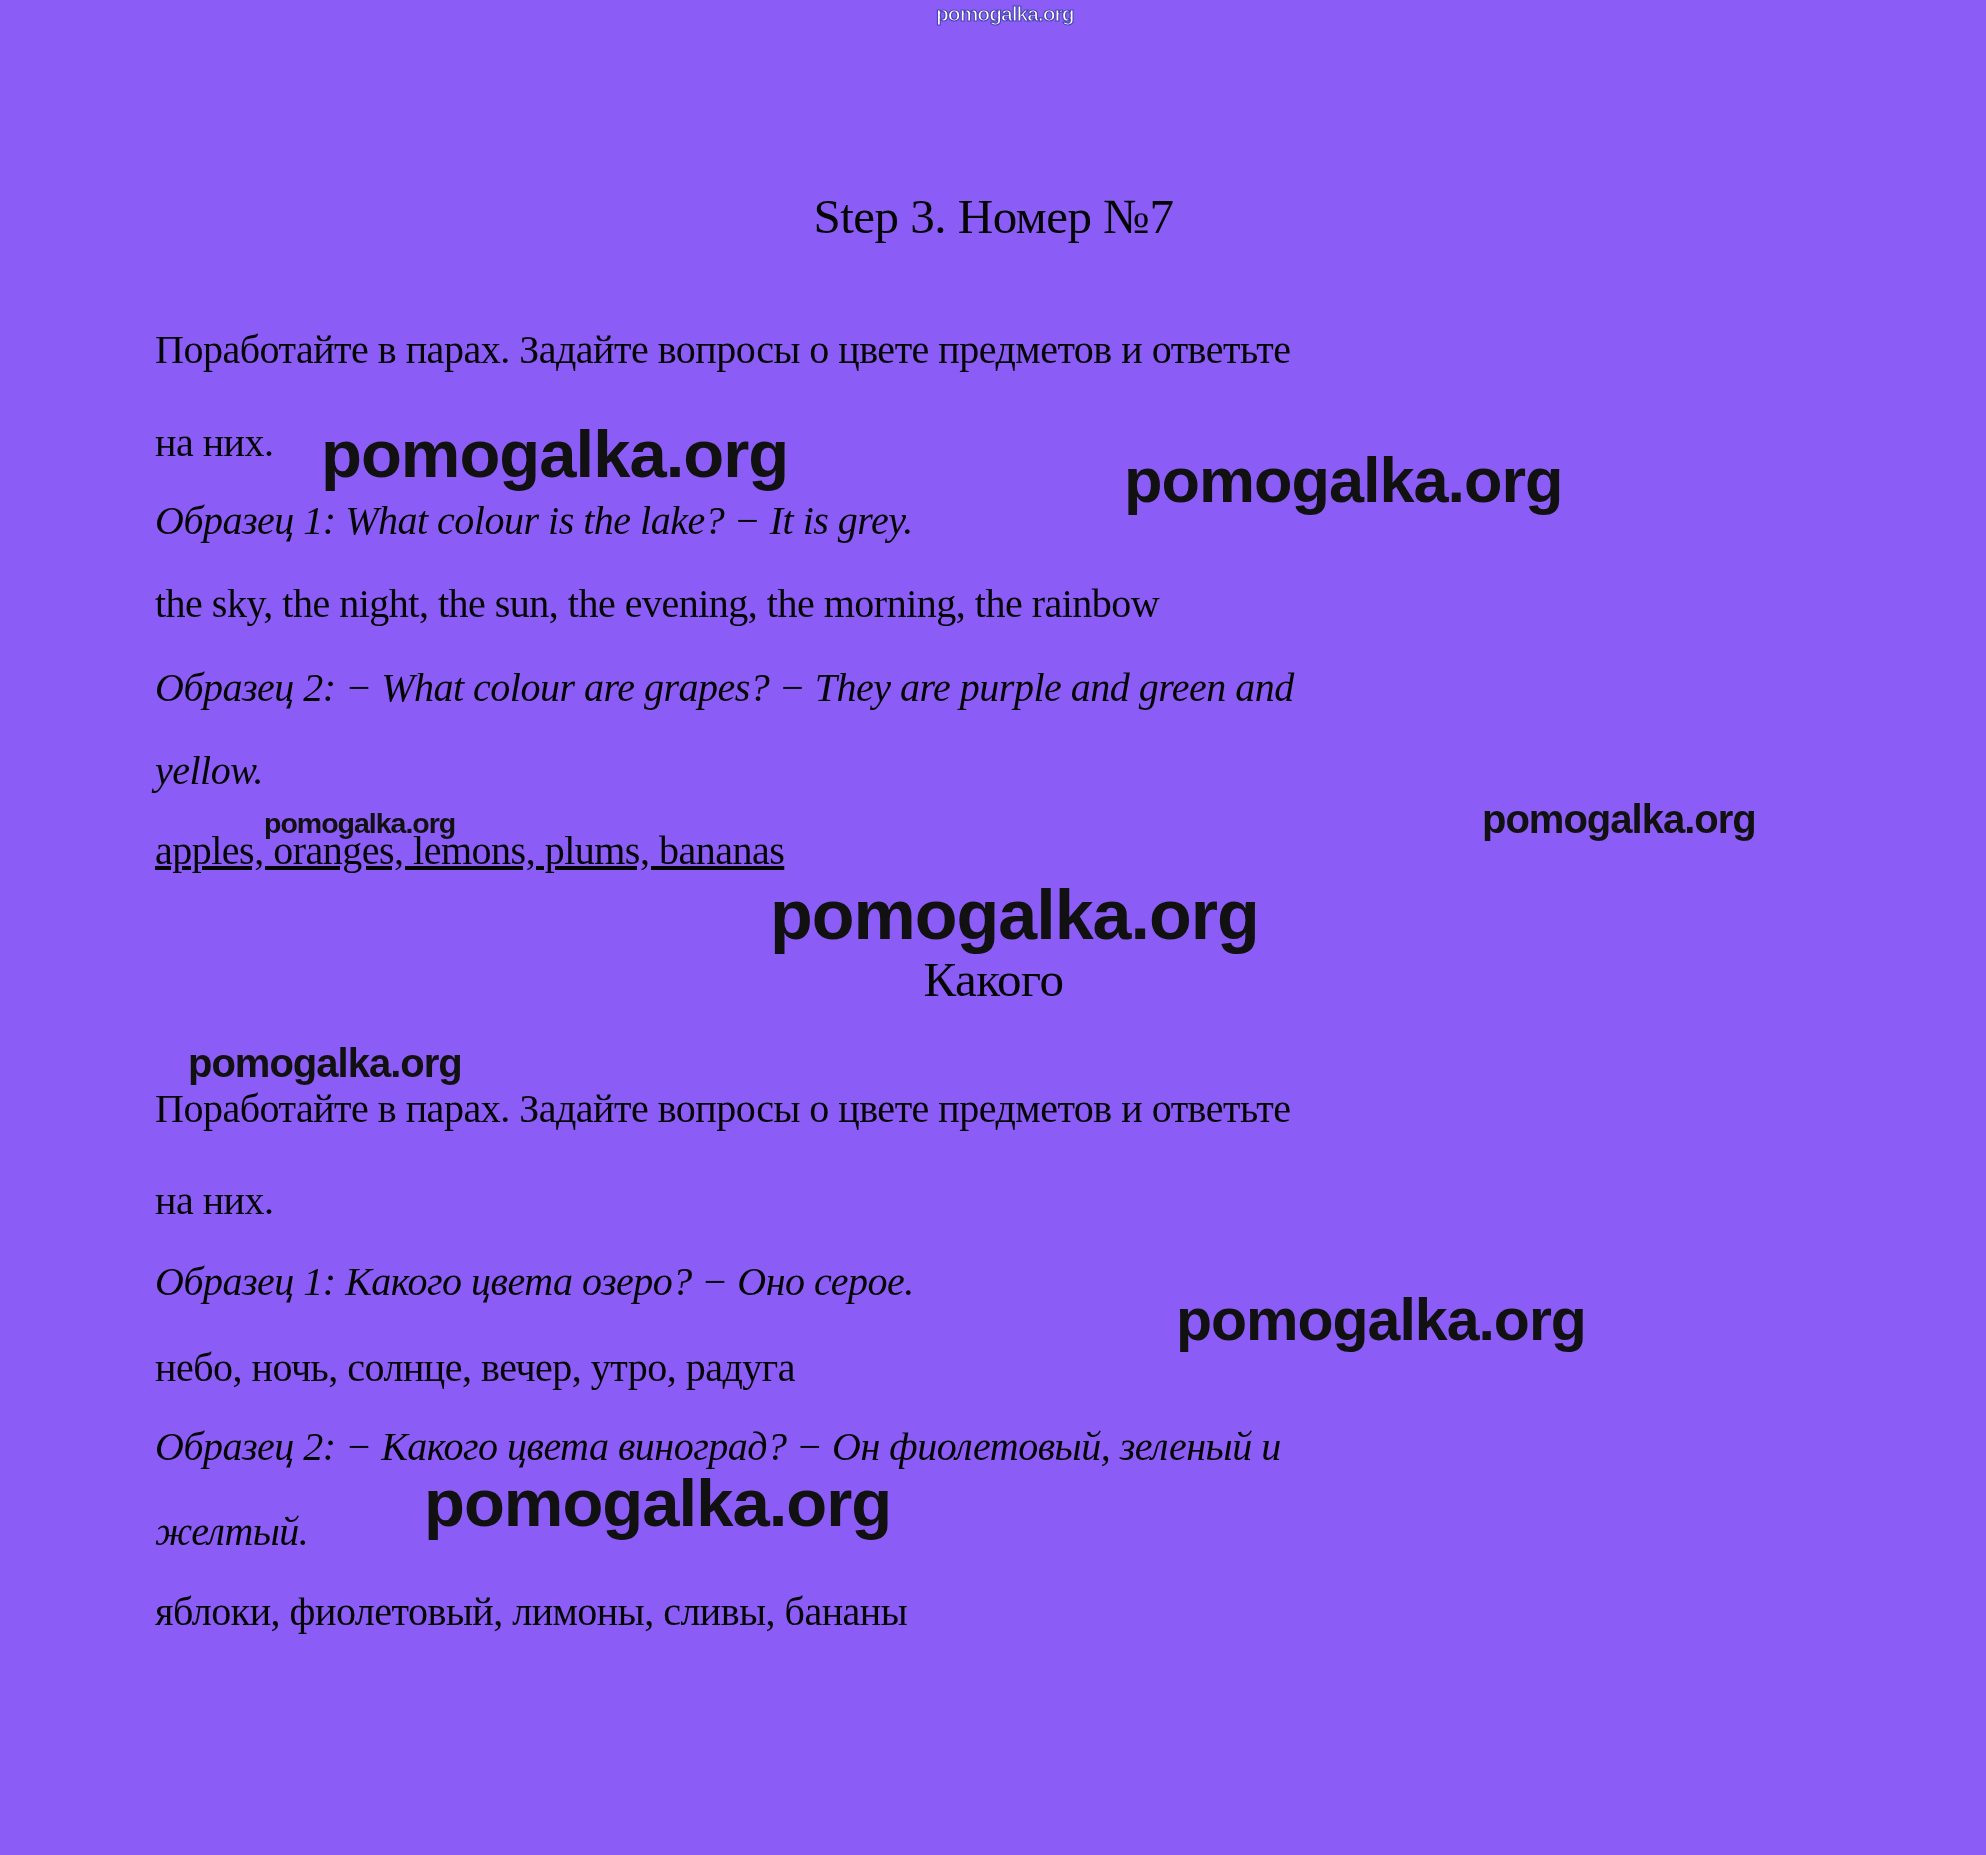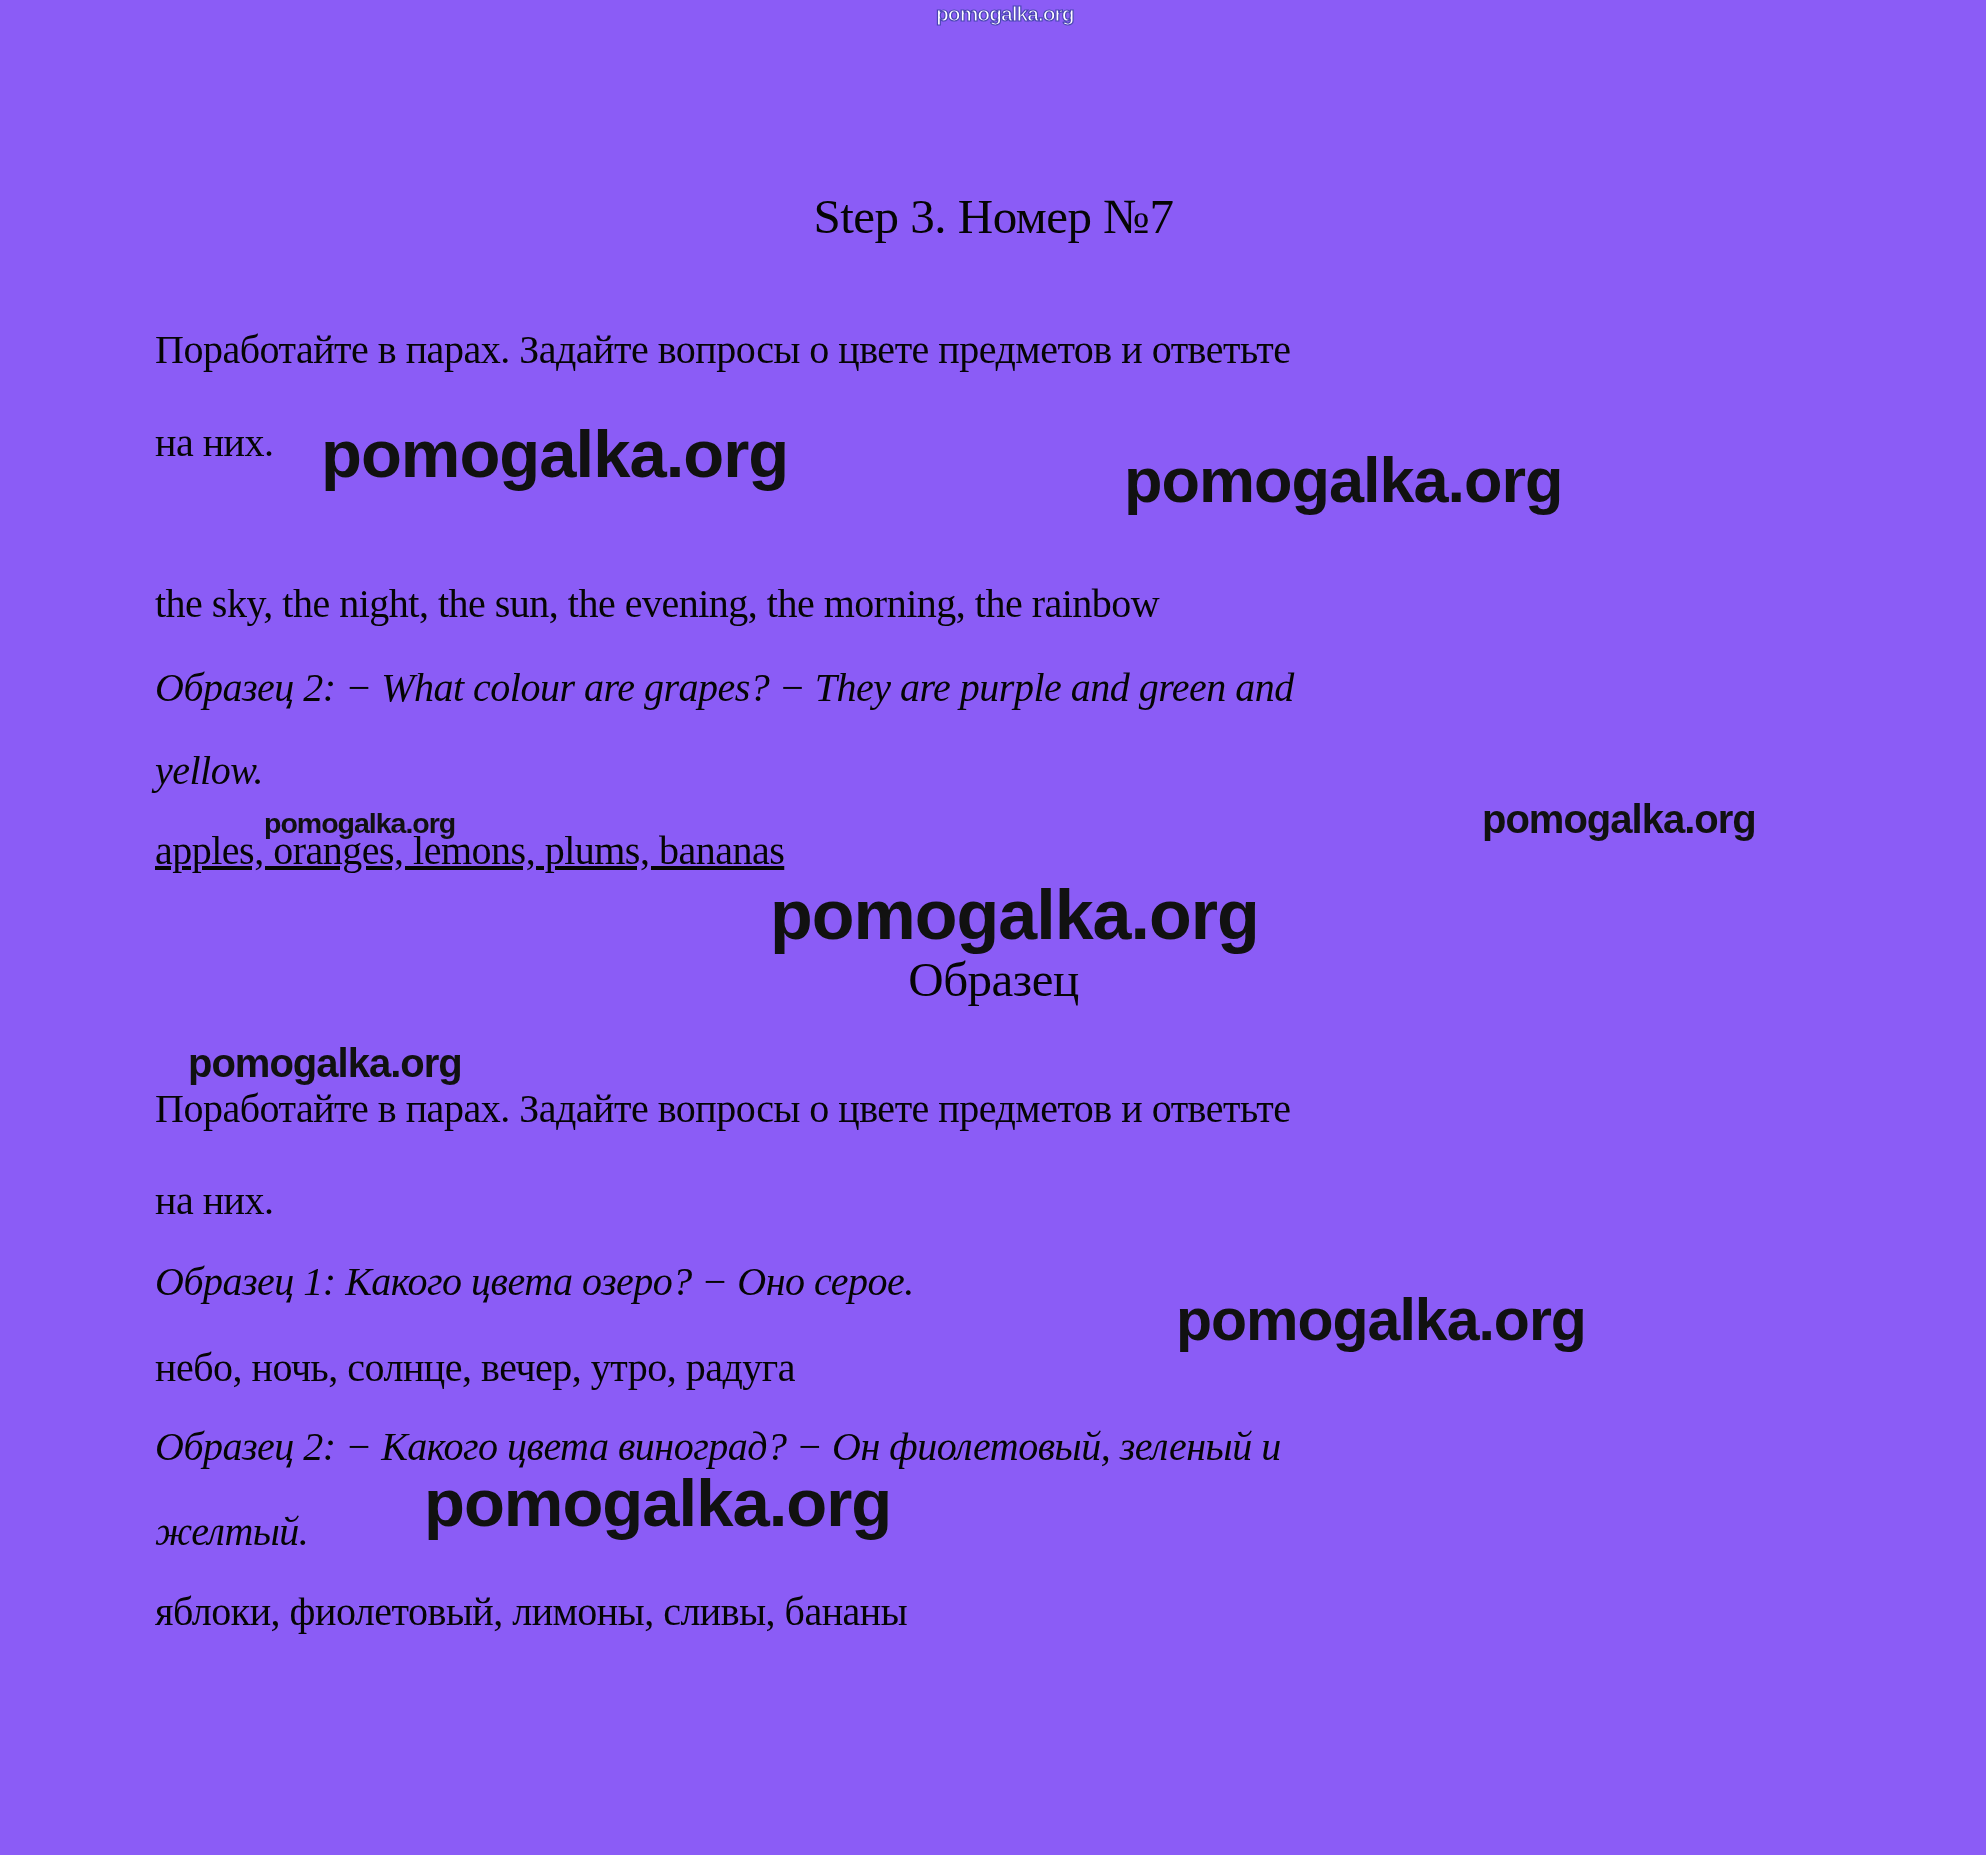--- a/index.html
+++ b/index.html
@@ -58,36 +58,37 @@
   <div class="line centered" style="top:190px; font-size:49px;">Step 3. Номер №7</div>
 
   <div class="line" style="left:155px; top:328px;">Поработайте в парах. Задайте вопросы о цвете предметов и ответьте</div>
 
   <div class="line" style="left:155px; top:421px;">на них.</div>
 
   <div class="wm" style="left:321px; top:420px; font-size:67px;">pomogalka.org</div>
 
   <div class="wm" style="left:1124px; top:449px; font-size:63px;">pomogalka.org</div>
 
+  <div class="line italic" style="left:155px; top:499px;">Образец 1: What colour is the lake? − It is grey.</div>
 
   <div class="line" style="left:155px; top:582px;">the sky, the night, the sun, the evening, the morning, the rainbow</div>
 
   <div class="line italic" style="left:155px; top:666px;">Образец 2: − What colour are grapes? − They are purple and green and</div>
 
   <div class="line italic" style="left:155px; top:749px;">yellow.</div>
 
   <div class="wm" style="left:264px; top:809px; font-size:28.5px;">pomogalka.org</div>
 
   <div class="line" style="left:155px; top:829px;text-decoration:underline;">apples, oranges, lemons, plums, bananas</div>
 
   <div class="wm" style="left:1482px; top:799px; font-size:40px;">pomogalka.org</div>
 
   <div class="wm" style="left:770px; top:880px; font-size:70px;">pomogalka.org</div>
 
-  <div class="line centered" style="top:953px; font-size:49px;">Образец</div>
+  <div class="line centered" style="top:953px; font-size:49px;">Какого</div>
 
   <div class="wm" style="left:188px; top:1043px; font-size:40px;">pomogalka.org</div>
 
   <div class="line" style="left:155px; top:1087px;">Поработайте в парах. Задайте вопросы о цвете предметов и ответьте</div>
 
   <div class="line" style="left:155px; top:1179px;">на них.</div>
 
   <div class="line italic" style="left:155px; top:1260px;">Образец 1: Какого цвета озеро? − Оно серое.</div>
 
   <div class="wm" style="left:1176px; top:1291px; font-size:59px;">pomogalka.org</div>

